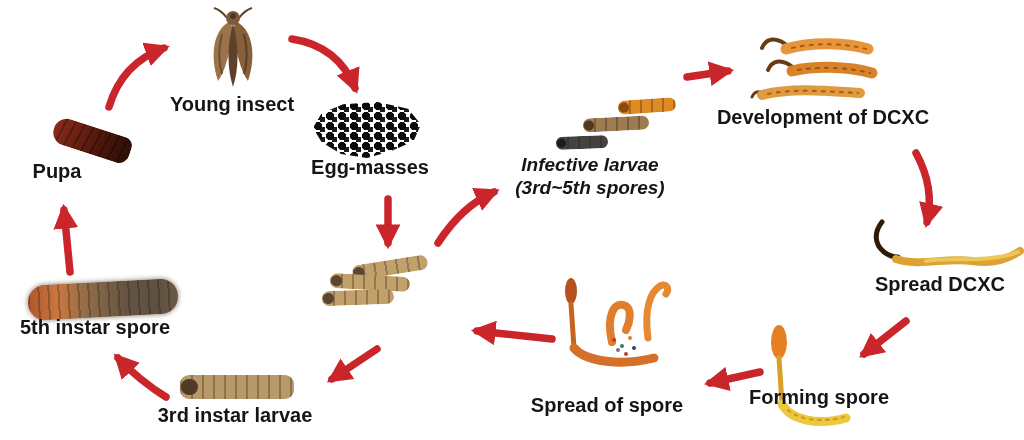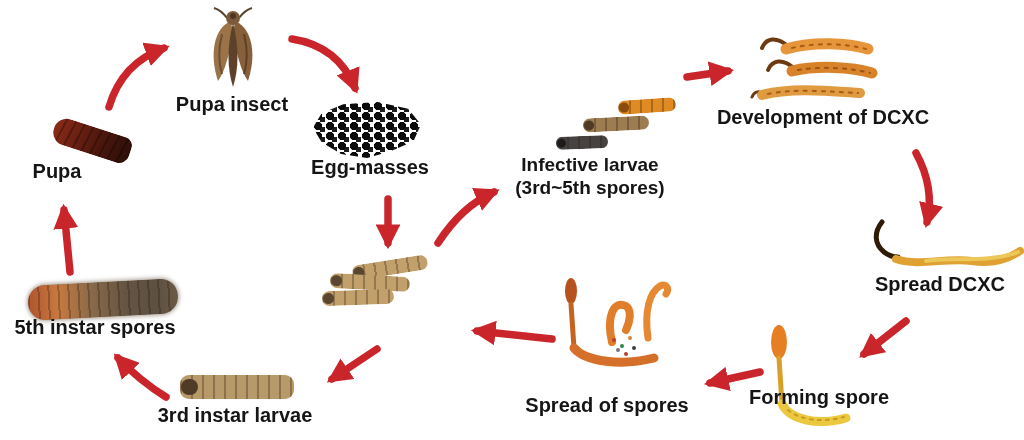--- a/index.html
+++ b/index.html
@@ -1,21 +1,21 @@
 <!DOCTYPE html>
 <html><head>
 <meta charset="utf-8">
 <style>
   html,body{margin:0;padding:0;background:#ffffff;}
   .canvas{position:relative;width:1024px;height:440px;background:#ffffff;overflow:hidden;
           font-family:"Liberation Sans", sans-serif;}
   .lbl{position:absolute;transform:translateX(-50%);font-weight:bold;font-size:20px;
        color:#151515;white-space:nowrap;letter-spacing:0px;}
   .lbl2{position:absolute;transform:translateX(-50%);font-weight:bold;font-size:19px;
-        color:#151515;text-align:center;line-height:23px;white-space:nowrap;}
+        color:#151515;text-align:center;line-height:23px;white-space:nowrap;font-style:italic;}
   .fig{position:absolute;}
   svg{display:block;overflow:visible;}
 
   
   .eggs{position:absolute;left:313px;top:102px;width:108px;height:56px;
     background-image:
       radial-gradient(circle at 5px 4px, #0b0b0b 3.9px, rgba(0,0,0,0) 4.4px),
       radial-gradient(circle at 11px 9px, #1c1c1c 3.9px, rgba(0,0,0,0) 4.4px);
     background-size:12px 10px;
     clip-path:polygon(8% 20%,28% 4%,60% 0%,88% 12%,100% 40%,93% 70%,72% 88%,50% 100%,26% 93%,8% 72%,0% 46%);}
@@ -71,30 +71,30 @@
     <path d="M29,12 Q23,4 16,2" stroke="#5a4630" stroke-width="2" fill="none"></path>
     <path d="M41,12 Q47,4 54,2" stroke="#5a4630" stroke-width="2" fill="none"></path>
     <path d="M33,15 C16,22 11,48 20,75 C27,66 32,45 35,28 Z" fill="#9a7448"></path>
     <path d="M37,15 C54,22 59,48 50,75 C43,66 38,45 35,28 Z" fill="#85603a"></path>
     <path d="M35,17 C29,40 29,62 35,81 C41,62 41,40 35,17 Z" fill="#5d412a"></path>
     <path d="M24,28 C20,44 21,58 24,68" stroke="#6e4f30" stroke-width="2" fill="none"></path>
     <path d="M46,28 C50,44 49,58 46,68" stroke="#5e4026" stroke-width="2" fill="none"></path>
     <circle cx="35" cy="12" r="7" fill="#7d5a3a"></circle>
     <circle cx="35" cy="10" r="3" fill="#4e3722"></circle>
   </svg>
-  <div class="lbl" style="left:232px;top:93px">Pupa insect</div>
+  <div class="lbl" style="left:232px;top:93px">Young insect</div>
 
   <div class="eggs"></div>
   <div class="lbl" style="left:370px;top:156px">Egg-masses</div>
 
   <div class="pupa"></div>
   <div class="lbl" style="left:57px;top:160px">Pupa</div>
 
   <div class="larva l5"></div>
-  <div class="lbl" style="left:95px;top:316px">5th instar spores</div>
+  <div class="lbl" style="left:95px;top:316px">5th instar spore</div>
 
   <div class="larva l3">
     <span class="head" style="background:#4f3b26"></span>
   </div>
   <div class="lbl" style="left:235px;top:404px">3rd instar larvae</div>
 
   <div class="fig" style="left:322px;top:258px;width:118px;height:52px">
     <div class="larva yl" style="left:30px;top:2px;width:76px;transform:rotate(-9deg)">
       <span class="head" style="background:#5a4630"></span>
       </div>
@@ -166,15 +166,15 @@
     </g>
     <g>
       <circle cx="58" cy="64" r="2" fill="#c23a2a"></circle>
       <circle cx="66" cy="70" r="2" fill="#2a8a4a"></circle>
       <circle cx="74" cy="62" r="2" fill="#d8842a"></circle>
       <circle cx="62" cy="74" r="2" fill="#777777"></circle>
       <circle cx="70" cy="78" r="2" fill="#b4442a"></circle>
       <circle cx="78" cy="72" r="2" fill="#39424a"></circle>
     </g>
   </svg>
-  <div class="lbl" style="left:607px;top:394px">Spread of spores</div>
+  <div class="lbl" style="left:607px;top:394px">Spread of spore</div>
 
 </div>
 
 </body></html>

